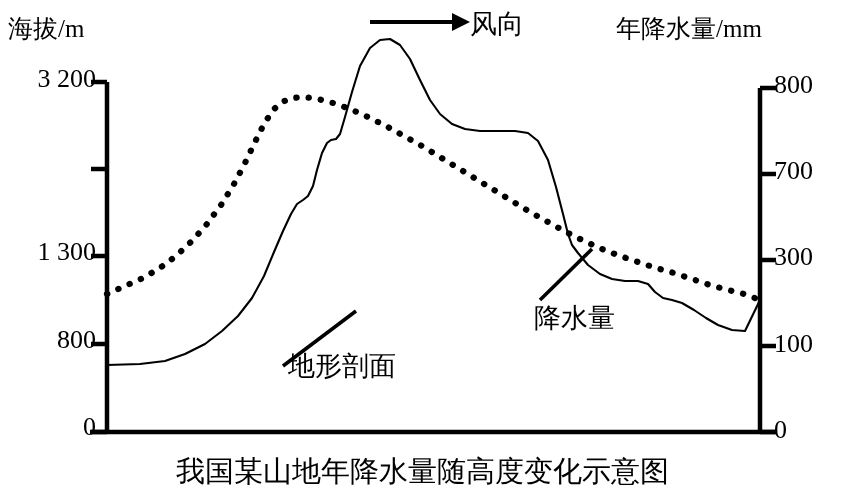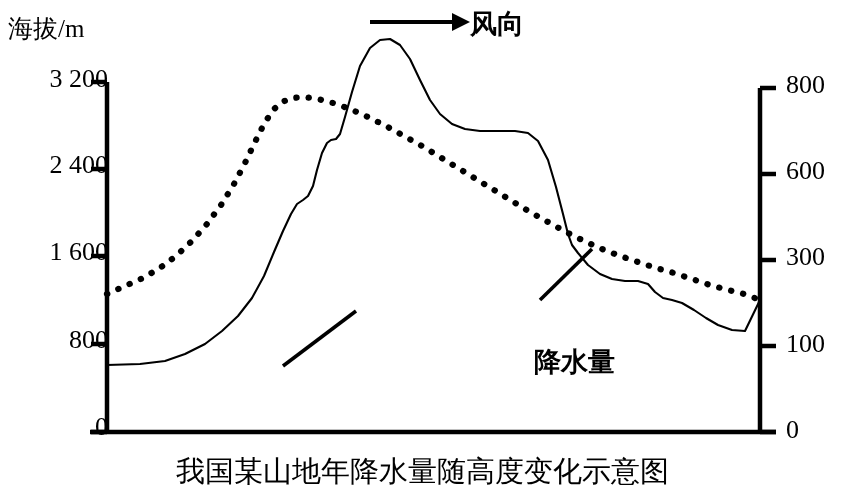--- a/index.html
+++ b/index.html
@@ -31,69 +31,68 @@
   }
   #left-axis-title { left: 8px; top: 12px; }
   #right-axis-title { left: 616px; top: 12px; }
 
   .tick-label {
     position: absolute;
     font-size: 26px;
     white-space: nowrap;
     text-align: right;
     font-family: "Liberation Serif", "DejaVu Serif", serif;
-    margin-left: 12px;
   }
   .tick-label.left { width: 96px; left: 0px; text-align: right; }
   .tick-label.right { left: 774px; text-align: left; }
 
   .inline-label {
     position: absolute;
     font-size: 27px;
     white-space: nowrap;
     font-family: "Liberation Serif", "DejaVu Serif", serif;
-    font-weight: bold;
   }
   #wind-label { left: 470px; top: 6px; }
   #terrain-label { left: 288px; top: 348px; }
-  #precip-label { left: 534px; top: 300px; margin-top: 44px; }
+  #precip-label { left: 534px; top: 300px; }
 
   #caption {
     position: absolute;
     left: 0;
     top: 452px;
     width: 845px;
     text-align: center;
     font-size: 29px;
     font-family: "Liberation Serif", "DejaVu Serif", serif;
     white-space: nowrap;
   }
   svg { display: block; }
 </style>
 </head>
 <body>
 
 <div id="figure">
 
   <div class="axis-title" id="left-axis-title">海拔/m</div>
 
+  <div class="axis-title" id="right-axis-title">年降水量/mm</div>
 
   <div class="tick-label left" style="top:64px;">3 200</div>
-  <div class="tick-label left" style="top:150px;">2 400</div>
-  <div class="tick-label left" style="top:237px;">1 600</div>
+  <div class="tick-label left" style="top:237px;">1 300</div>
   <div class="tick-label left" style="top:325px;">800</div>
   <div class="tick-label left" style="top:412px;">0</div>
 
   <div class="tick-label right" style="top:70px;">800</div>
-  <div class="tick-label right" style="top:156px;">600</div>
+  <div class="tick-label right" style="top:156px;">700</div>
   <div class="tick-label right" style="top:242px;">300</div>
   <div class="tick-label right" style="top:329px;">100</div>
   <div class="tick-label right" style="top:415px;">0</div>
 
   <div class="inline-label" id="wind-label">风向</div>
+  <div class="inline-label" id="terrain-label">地形剖面</div>
   <div class="inline-label" id="precip-label">降水量</div>
 
   <svg id="plot" width="845" height="500" viewBox="0 0 845 500">
 
     <g>
       <line x1="370" y1="22" x2="452" y2="22" stroke="#000" stroke-width="4"></line>
       <polygon points="452,13 470,22 452,31" fill="#000"></polygon>
     </g>
 
     <g>

